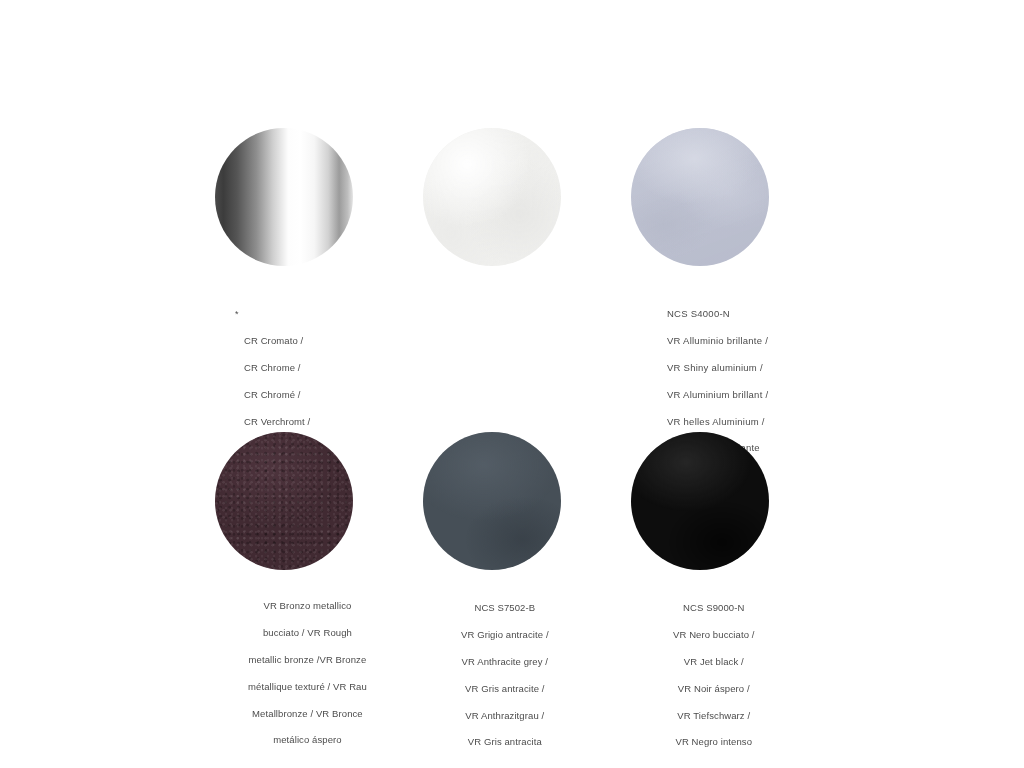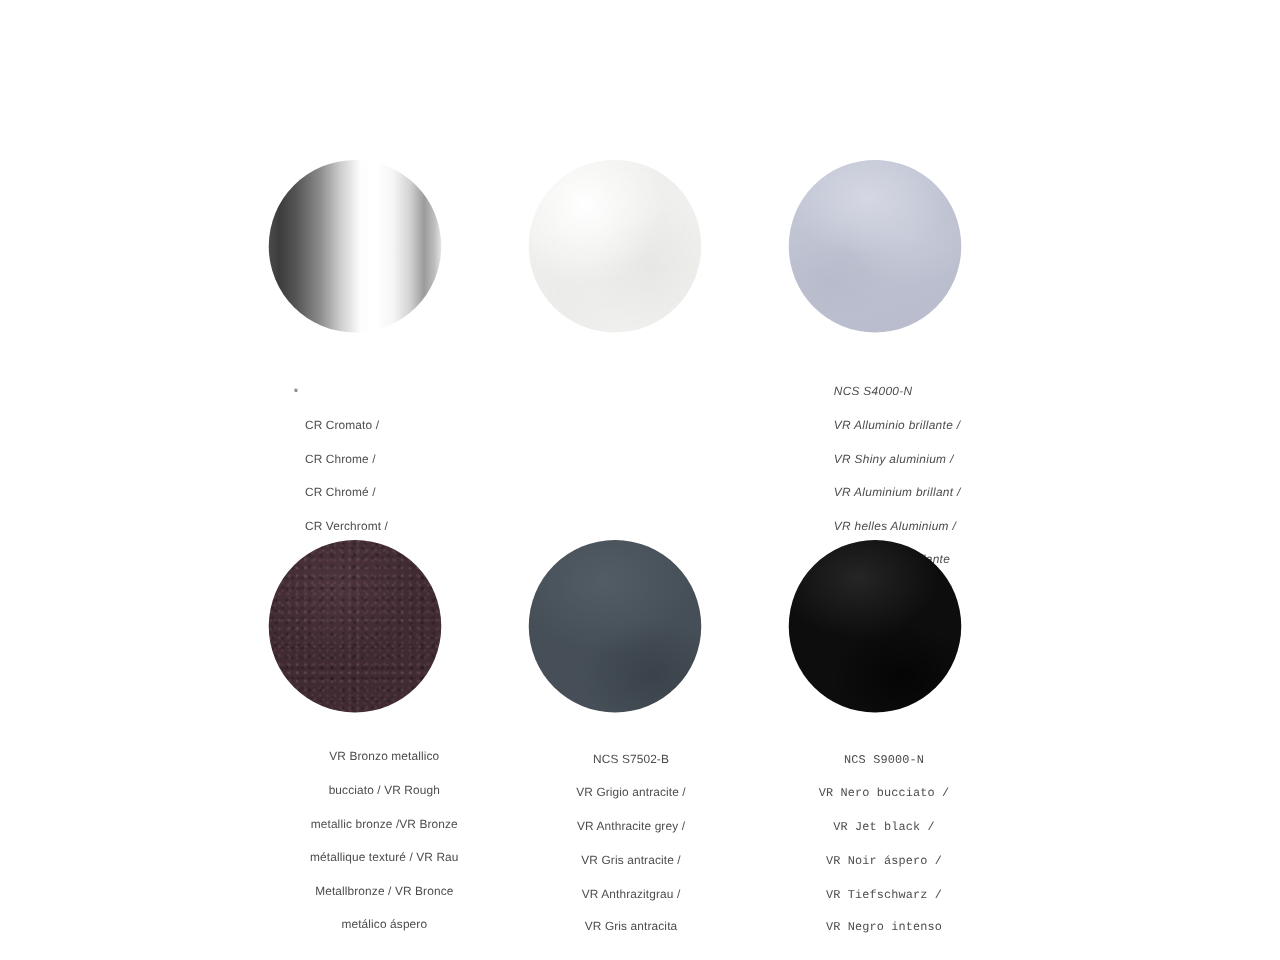--- a/index.html
+++ b/index.html
@@ -149,24 +149,24 @@
   .caption .line {
     display: block;
   }
 
   
   .cap-chrome    { left: 29px;  top: 166px; }
   .cap-white     { left: 30px;  top: 160px; }
   .cap-aluminium { left: 36px;  top: 166px; }
   .cap-bronze    { left: 33px;  top: 154px; }
   .cap-anthracite{ left: 38px;  top: 156px; }
-  .cap-black     { left: 24px;  top: 156px; font-family: Liberation Mono, monospace; }
-
-  
-  .cap-aluminium { letter-spacing: 0.25px; font-style: italic; }
+  .cap-black     { left: 42px;  top: 156px; }
+
+  
+  .cap-aluminium { letter-spacing: 0.25px; }
 
   .bullet {
     position: absolute;
     left: -9px;
     top: 1px;
     font-size: 9px;
     line-height: 13.4px;
     color: #4c4c4c;
   }
   .cap-inner { position: relative; display: inline-block; }

